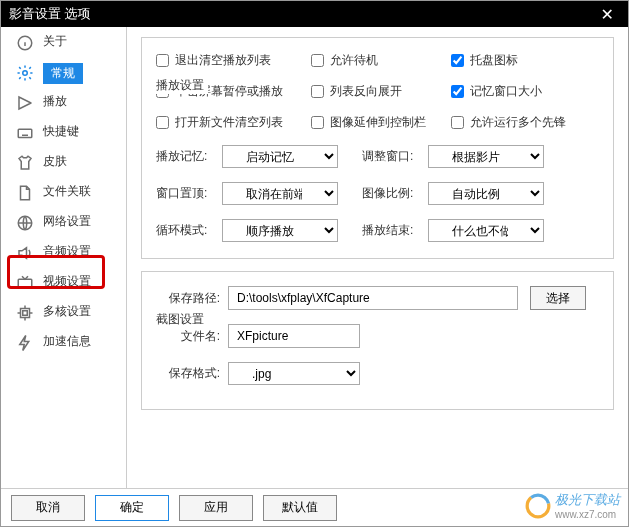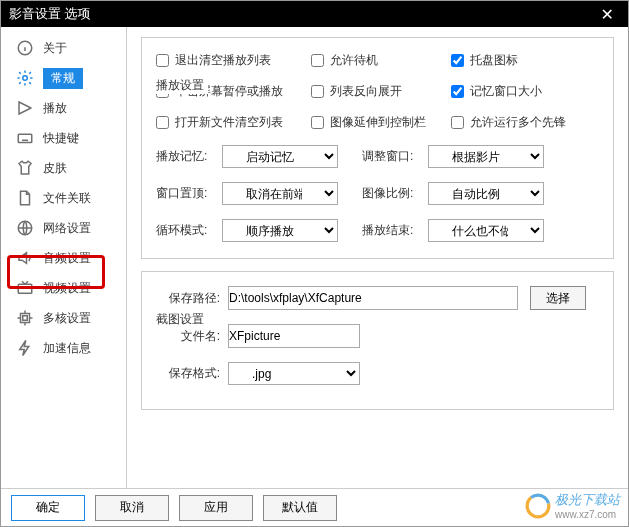--- a/index.html
+++ b/index.html
@@ -3,21 +3,21 @@
 <meta charset="utf-8">
 <style>
 * { box-sizing: border-box; margin: 0; padding: 0; font-family: "Microsoft YaHei", sans-serif; font-size: 12px; }
 body { background: #fff; }
 .window { width: 629px; height: 527px; border: 1px solid #999; display: flex; flex-direction: column; position: relative; }
 .titlebar { background: #000; color: #fff; height: 26px; display: flex; align-items: center; padding: 0 8px; }
 .titlebar-title { flex: 1; font-size: 13px; }
 .close-btn { color: #fff; font-size: 16px; cursor: pointer; padding: 0 6px; }
 .body-area { flex: 1; display: flex; overflow: hidden; }
 .sidebar { width: 126px; border-right: 1px solid #ccc; padding-top: 6px; }
-.sidebar-item { display: flex; align-items: center; height: 30px; padding-left: 14px; cursor: pointer; color: #333; }
+.sidebar-item { display: flex; align-items: flex-start; height: 30px; padding-left: 14px; cursor: pointer; color: #333; }
 .sidebar-item.active { }
 .sidebar-item.active .sidebar-label { background: #1e88e5; color: #fff; padding: 2px 8px; }
 .sidebar-item.highlighted { position: relative; }
 .highlight-box { position: absolute; left: 6px; top: 228px; width: 98px; height: 34px; border: 3px solid #d40000; border-radius: 4px; pointer-events: none; z-index: 10; }
 .sidebar-icon { width: 20px; height: 20px; margin-right: 8px; color: #707070; display: flex; align-items: center; justify-content: center; }
 .sidebar-item.active .sidebar-icon { color: #1e88e5; }
 .sidebar-label { font-size: 12px; }
 .content { flex: 1; padding: 10px 14px 10px 14px; overflow: auto; }
 .group { border: 1px solid #ccc; margin-bottom: 12px; padding: 14px 14px 16px 14px; position: relative; }
 .group-title { position: absolute; top: -9px; left: 10px; background: #fff; padding: 0 4px; font-size: 12px; color: #333; margin-top: 48px; }
@@ -29,21 +29,21 @@
 .checkbox-item input[type=checkbox] { margin-right: 6px; width: 13px; height: 13px; }
 .checkbox-item label { font-size: 12px; color: #333; text-align: center; }
 .select-row { display: flex; align-items: center; margin-bottom: 14px; }
 .select-row:last-child { margin-bottom: 0; }
 .select-pair { display: flex; align-items: center; }
 .select-label { width: 66px; text-align: left; font-size: 12px; color: #333; }
 .select-control { width: 116px; height: 23px; border: 1px solid #aaa; background: #fff; padding: 0 19px; font-size: 12px; }
 .gap { width: 24px; }
 .text-row { display: flex; align-items: center; margin-bottom: 14px; }
 .text-label { width: 72px; text-align: right; padding-right: 8px; font-size: 12px; color: #333; }
-.text-input { height: 24px; border: 1px solid #aaa; padding: 0 0; font-size: 12px; background: #fff; }
+.text-input { height: 24px; border: 1px solid #aaa; padding: 0 8px; font-size: 12px; background: #fff; }
 .text-input.long { width: 290px; }
 .text-input.short { width: 132px; }
 .browse-btn { width: 56px; height: 24px; margin-left: 12px; border: 1px solid #888; background: #f5f5f5; cursor: pointer; }
 .footer { height: 38px; border-top: 1px solid #ccc; display: flex; align-items: center; padding-left: 10px; gap: 10px; background: #fff; }
 .footer-btn { width: 74px; height: 26px; border: 1px solid #888; background: #f5f5f5; cursor: pointer; font-size: 12px; }
 .footer-btn.primary { border: 1px solid #1e88e5; background: #fff; color: #000; }
 .watermark { position: absolute; right: 8px; bottom: 6px; display: flex; align-items: center; gap: 4px; pointer-events: none; opacity: 0.9; }
 .watermark-text { color: #4aa3e0; font-size: 13px; font-style: italic; font-family: Liberation Serif, serif; }
 .watermark-url { color: #888; font-size: 10px; }
 .wm-icon { width: 26px; height: 26px; }
@@ -295,22 +295,22 @@
           <select class="select-control" style="width:132px">
             <option>.jpg</option>
           </select>
         </div>
       </div>
 
     </div>
   </div>
 
   <div class="footer">
+    <button class="footer-btn">取消</button>
     <button class="footer-btn primary">确定</button>
-    <button class="footer-btn">取消</button>
     <button class="footer-btn">应用</button>
     <button class="footer-btn">默认值</button>
   </div>
 
   <div class="watermark">
     <svg class="wm-icon" viewBox="0 0 24 24">
         <circle cx="12" cy="12" r="10" fill="none" stroke="#f5a623" stroke-width="3" stroke-dasharray="40 20"></circle>
         <circle cx="12" cy="12" r="10" fill="none" stroke="#4aa3e0" stroke-width="3" stroke-dasharray="20 40" stroke-dashoffset="-40"></circle>
       </svg>
     <div>

